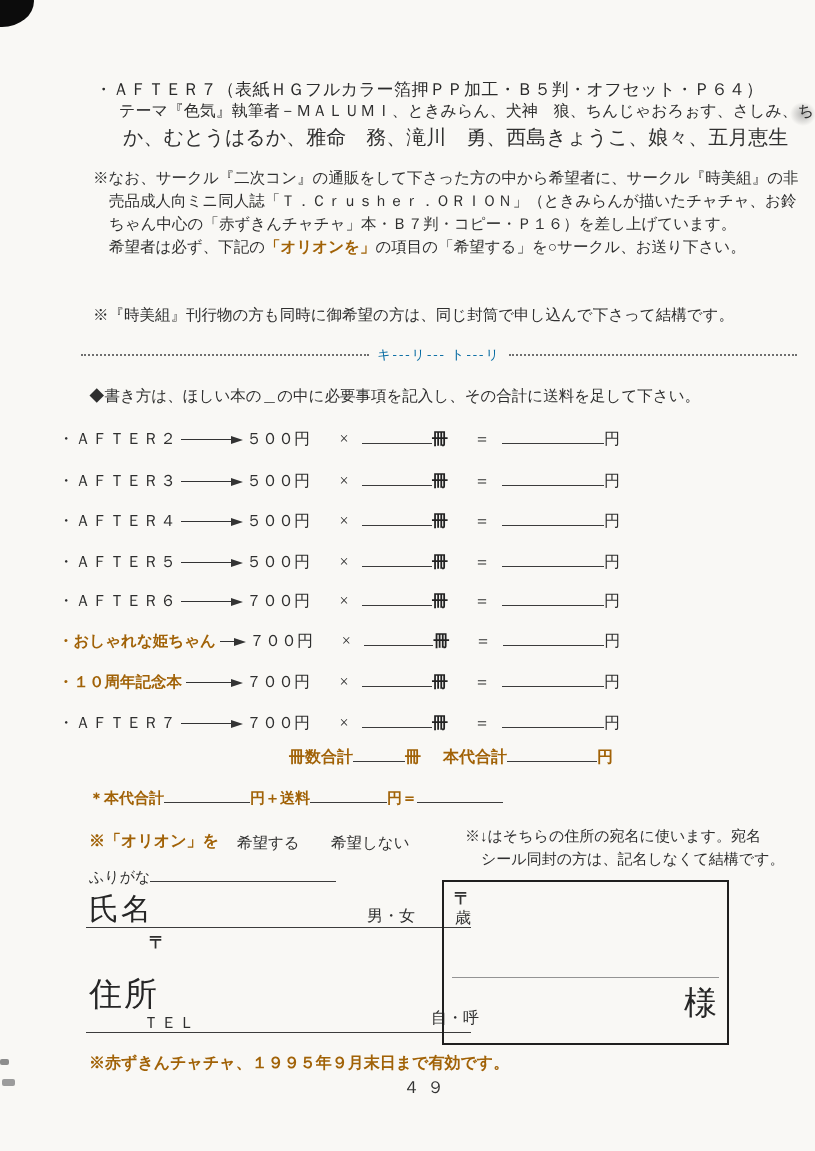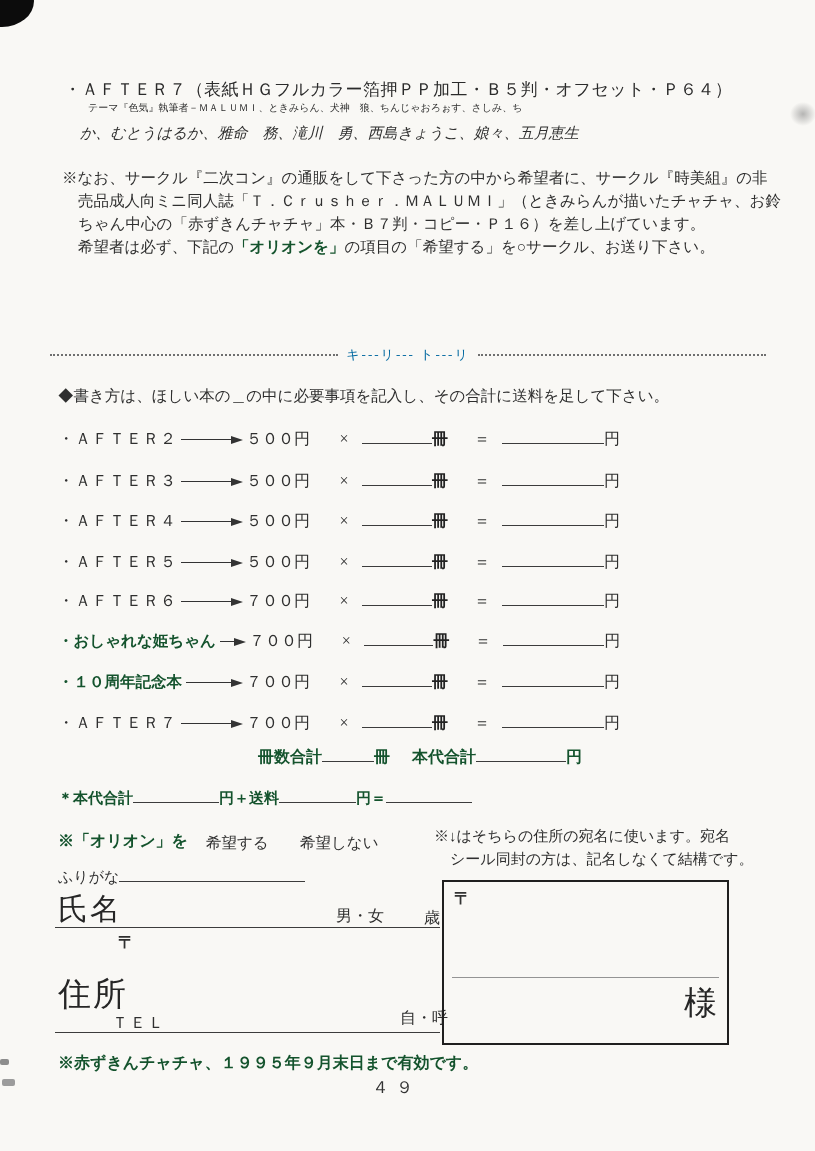--- a/index.html
+++ b/index.html
@@ -1,35 +1,35 @@
 <!DOCTYPE html>
 <html><head>
 <meta charset="utf-8">
 <style>
   html,body{margin:0;padding:0;}
   body{background:#e8e7e4;font-family:"Liberation Serif", serif;}
   .sheet{
     position:relative;width:815px;height:1151px;margin:0 auto;
     background:#f9f8f5;overflow:hidden;color:#2f2f2f;
   }
-  .abs{position:absolute;white-space:nowrap;}
-  .goth{font-family:"Liberation Sans", sans-serif;font-weight:bold;color:#14532d;}
+  .abs{position:absolute;white-space:nowrap;margin-left:31px;}
+  .goth{font-family:"Liberation Sans", sans-serif;font-weight:bold;color:#a16207;}
   .blank{display:inline-block;border-bottom:1.5px solid #3c3c3c;}
 
   
   .corner-blob{position:absolute;left:-4px;top:-4px;width:38px;height:31px;background:#0c0c0c;border-radius:0 18% 95% 0;}
   .edge-smudge{position:absolute;left:790px;top:102px;width:26px;height:24px;
     background:radial-gradient(closest-side, rgba(125,125,125,.55), rgba(125,125,125,0));}
   .edge-mark1{position:absolute;left:0;top:1059px;width:9px;height:6px;background:#8d8d8d;border-radius:2px;}
   .edge-mark2{position:absolute;left:2px;top:1079px;width:13px;height:7px;background:#9c9c9c;border-radius:2px;}
 
   
   .hdr-title{left:64px;top:78px;font-size:17px;letter-spacing:.5px;color:#2b2b2b;}
-  .hdr-a1{left:88px;top:101px;font-size:10px;}
-  .hdr-a2{left:80px;top:124px;font-size:15px;font-style:italic;}
+  .hdr-a1{left:88px;top:101px;font-size:16px;}
+  .hdr-a2{left:92px;top:124px;font-size:20px;}
 
   
   .note1{left:62px;top:168px;font-size:15.5px;}
   .note2{left:78px;top:191px;font-size:15.5px;}
   .note3{left:78px;top:214px;font-size:15.5px;}
   .note4{left:78px;top:237px;font-size:15.5px;}
 
   .envnote{left:62px;top:305px;font-size:15.5px;}
 
   
@@ -94,24 +94,25 @@
   <div class="corner-blob"></div>
   <div class="edge-smudge"></div>
   <div class="edge-mark1"></div>
   <div class="edge-mark2"></div>
 
   <div class="abs hdr-title">・ＡＦＴＥＲ７（表紙ＨＧフルカラー箔押ＰＰ加工・Ｂ５判・オフセット・Ｐ６４）</div>
   <div class="abs hdr-a1">テーマ『色気』執筆者－ＭＡＬＵＭＩ、ときみらん、犬神　狼、ちんじゃおろぉす、さしみ、ち</div>
   <div class="abs hdr-a2">か、むとうはるか、雅命　務、滝川　勇、西島きょうこ、娘々、五月恵生</div>
 
   <div class="abs note1">※なお、サークル『二次コン』の通販をして下さった方の中から希望者に、サークル『時美組』の非</div>
-  <div class="abs note2">売品成人向ミニ同人誌「Ｔ．Ｃｒｕｓｈｅｒ．ＭＡＬＵＭＩ」（ときみらんが描いたチャチャ、お鈴</div>
+  <div class="abs note2">売品成人向ミニ同人誌「Ｔ．Ｃｒｕｓｈｅｒ．ＯＲＩＯＮ」（ときみらんが描いたチャチャ、お鈴</div>
   <div class="abs note3">ちゃん中心の「赤ずきんチャチャ」本・Ｂ７判・コピー・Ｐ１６）を差し上げています。</div>
   <div class="abs note4"><span>希望者は必ず、下記の</span><span class="goth">「オリオンを」</span><span>の項目の「</span><span>希望する</span><span>」を○サークル、お送り下さい。</span></div>
 
+  <div class="abs envnote">※『時美組』刊行物の方も同時に御希望の方は、同じ封筒で申し込んで下さって結構です。</div>
 
   <div class="abs kiritori">
     <span class="kiri-dots"></span>
     <span class="kiri-label">キ---リ--- ト---リ</span>
     <span class="kiri-dots"></span>
   </div>
 
   <div class="abs howto">◆書き方は、ほしい本の＿の中に必要事項を記入し、その合計に送料を足して下さい。</div>
 
   <div class="order-row" style="top:429px">

